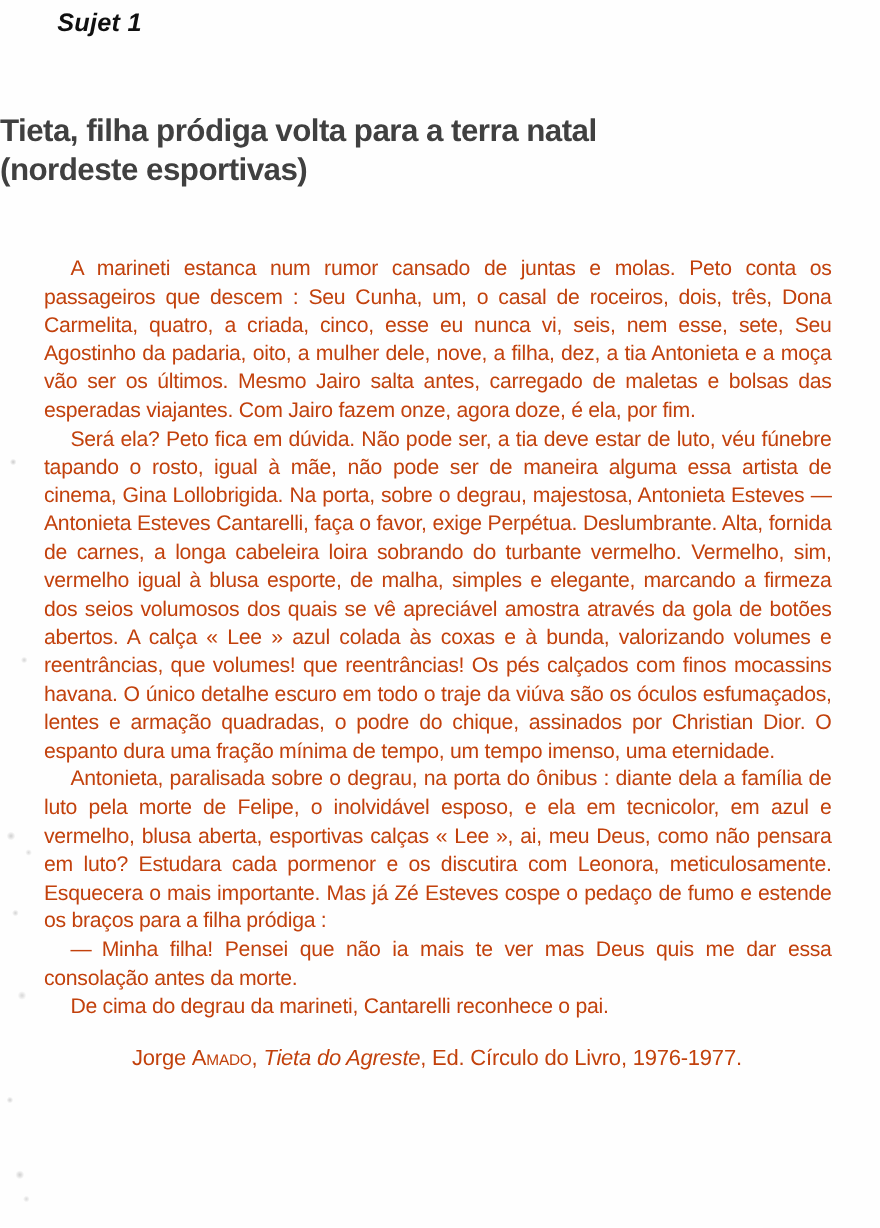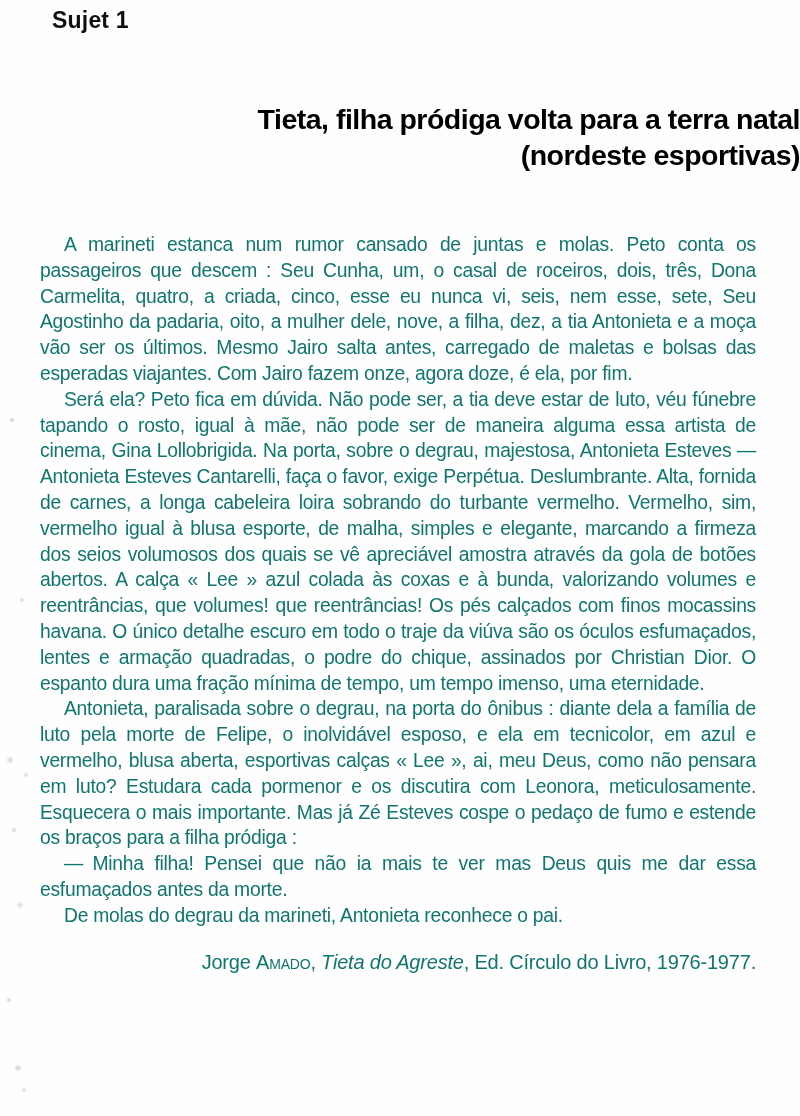--- a/index.html
+++ b/index.html
@@ -35,55 +35,56 @@
       radial-gradient(circle 2px at 24px 1090px, #d0d0d0 0, transparent 3px);
     opacity: .8;
     pointer-events: none;
   }
   .subject-label {
     position: absolute;
     top: 7px;
     left: 52px;
     font-size: 23px;
     font-weight: bold;
+    font-style: italic;
     letter-spacing: 0.2px;
     color: #101010;
   }
   .doc-title {
     position: absolute;
     top: 101px;
     left: 0;
     width: 100%;
     margin: 0;
-    text-align: right;
+    text-align: left;
     font-size: 28.5px;
     font-weight: bold;
     line-height: 36px;
     letter-spacing: -0.5px;
-    color: #000000;
+    color: #404040;
   }
   .text-body {
     position: absolute;
     top: 232px;
     left: 40px;
     width: 716px;
     font-size: 19.3px;
     line-height: 25.8px;
     letter-spacing: -0.25px;
     text-align: justify;
-    color: #0f766e;
+    color: #c2410c;
   }
   .text-body p {
     margin: 0;
     text-indent: 24px;
   }
   .citation {
     margin-top: 21px;
     padding-left: 80px;
-    text-align: right;
+    text-align: left;
     text-indent: 0;
     font-size: 20px;
     letter-spacing: -0.2px;
     white-space: nowrap;
   }
   .sc { font-variant: small-caps; }
   .it { font-style: italic; }
 </style>
 </head>
 <body>
@@ -96,21 +97,21 @@
 
   <h1 class="doc-title">
     <div>Tieta, filha pródiga volta para a terra natal</div>
     <div>(nordeste esportivas)</div>
   </h1>
 
   <div class="text-body">
     <p>A marineti estanca num rumor cansado de juntas e molas. Peto conta os passageiros que descem&nbsp;: Seu Cunha, um, o casal de roceiros, dois, três, Dona Carmelita, quatro, a criada, cinco, esse eu nunca vi, seis, nem esse, sete, Seu Agostinho da padaria, oito, a mulher dele, nove, a filha, dez, a tia Antonieta e a moça vão ser os últimos. Mesmo Jairo salta antes, carregado de maletas e bolsas das esperadas viajantes. Com Jairo fazem onze, agora doze, é ela, por fim.</p>
     <p>Será ela? Peto fica em dúvida. Não pode ser, a tia deve estar de luto, véu fúnebre tapando o rosto, igual à mãe, não pode ser de maneira alguma essa artista de cinema, Gina Lollobrigida. Na porta, sobre o degrau, majestosa, Antonieta Esteves — Antonieta Esteves Cantarelli, faça o favor, exige Perpétua. Deslumbrante. Alta, fornida de carnes, a longa cabeleira loira sobrando do turbante vermelho. Vermelho, sim, vermelho igual à blusa esporte, de malha, simples e elegante, marcando a firmeza dos seios volumosos dos quais se vê apreciável amostra através da gola de botões abertos. A calça «&nbsp;Lee&nbsp;» azul colada às coxas e à bunda, valorizando volumes e reentrâncias, que volumes! que reentrâncias! Os pés calçados com finos mocassins havana. O único detalhe escuro em todo o traje da viúva são os óculos esfumaçados, lentes e armação quadradas, o podre do chique, assinados por Christian Dior. O espanto dura uma fração mínima de tempo, um tempo imenso, uma eternidade.</p>
     <p>Antonieta, paralisada sobre o degrau, na porta do ônibus&nbsp;: diante dela a família de luto pela morte de Felipe, o inolvidável esposo, e ela em tecnicolor, em azul e vermelho, blusa aberta, esportivas calças «&nbsp;Lee&nbsp;», ai, meu Deus, como não pensara em luto? Estudara cada pormenor e os discutira com Leonora, meticulosamente. Esquecera o mais importante. Mas já Zé Esteves cospe o pedaço de fumo e estende os braços para a filha pródiga&nbsp;:</p>
-    <p>— Minha filha! Pensei que não ia mais te ver mas Deus quis me dar essa esfumaçados antes da morte.</p>
-    <p>De molas do degrau da marineti, Antonieta reconhece o pai.</p>
+    <p>— Minha filha! Pensei que não ia mais te ver mas Deus quis me dar essa consolação antes da morte.</p>
+    <p>De cima do degrau da marineti, Cantarelli reconhece o pai.</p>
 
     <div class="citation">
       <span>Jorge </span><span class="sc">Amado</span><span>, </span><span class="it">Tieta do Agreste</span><span>, Ed. Círculo do Livro, 1976-1977.</span>
     </div>
   </div>
 
 </div>
 
 </body></html>

